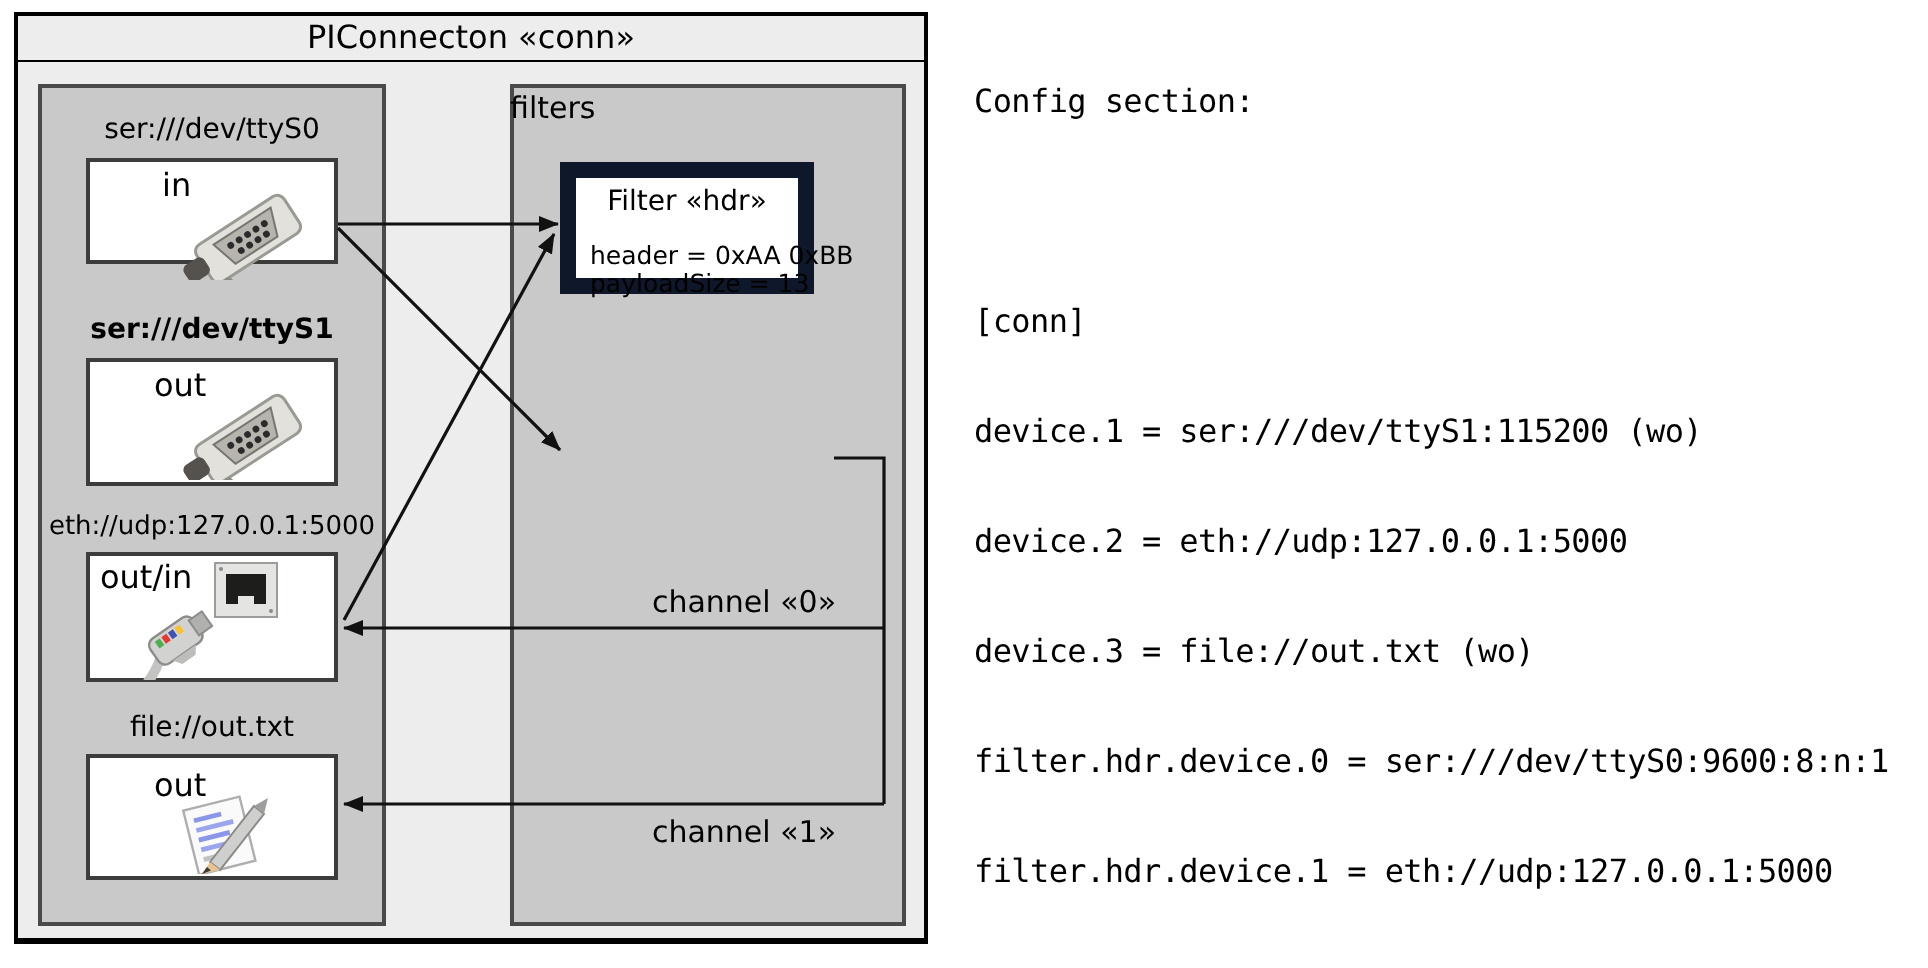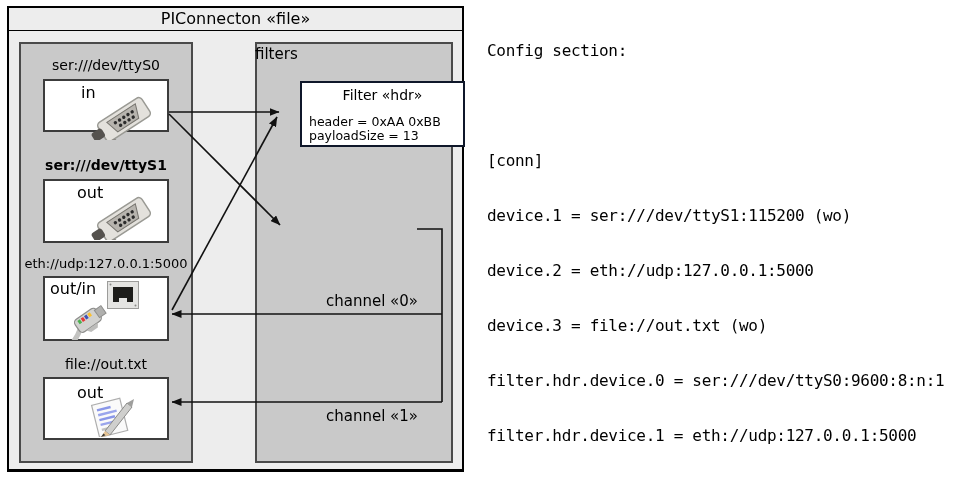--- a/index.html
+++ b/index.html
@@ -35,22 +35,22 @@
   }
   .dev-label.small { font-size:13px; }
   .dev-box {
     position:absolute; left:43px; width:126px;
     background:#fff; border:2px solid #3c3c3c;
   }
   .dir-label { position:absolute; font-size:16px; line-height:19px; }
   .dev-box svg { position:absolute; }
   
   .filter-box {
-    position:absolute; left:280px; width:165px;
-    background:#fff; border:2px solid #0f172a;margin-left:20px;
+    position:absolute; left:280px; width:127px;
+    background:#fff; border:8px solid #0f172a;
   }
   .filter-title {
     position:absolute; left:0; width:100%; text-align:center;
     font-size:14px; line-height:16px;
   }
   .filter-attr {
     position:absolute; left:7px; font-size:12.5px; line-height:14px;
     white-space:pre;
   }
   
@@ -69,21 +69,21 @@
     white-space:pre; color:#000;
   }
   .config-lines { margin-top:18.35px; }
 </style>
 </head>
 <body>
 
 <div class="canvas">
 
   <div class="outer-box">
-    <div class="title-bar">PIConnecton «file»</div>
+    <div class="title-bar">PIConnecton «conn»</div>
   </div>
 
   <div class="group devices-group"></div>
   <div class="group filters-group"></div>
   <div class="filters-title">filters</div>
 
   <div class="dev-label" style="top:57px;">ser:///dev/ttyS0</div>
   <div class="dev-box" style="top:79px;height:53px;">
     <span class="dir-label" style="left:36px;top:2px;">in</span>
     <svg width="74" height="47" style="left:44px;top:12px;" viewBox="0 0 74 47">

